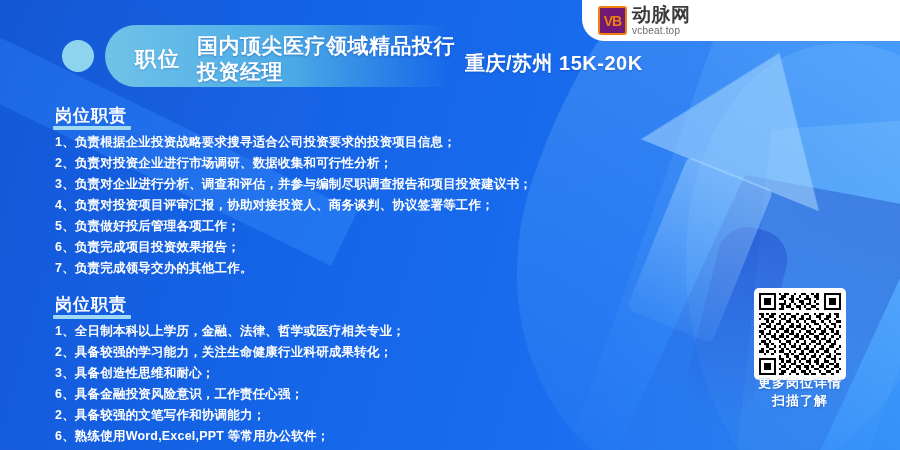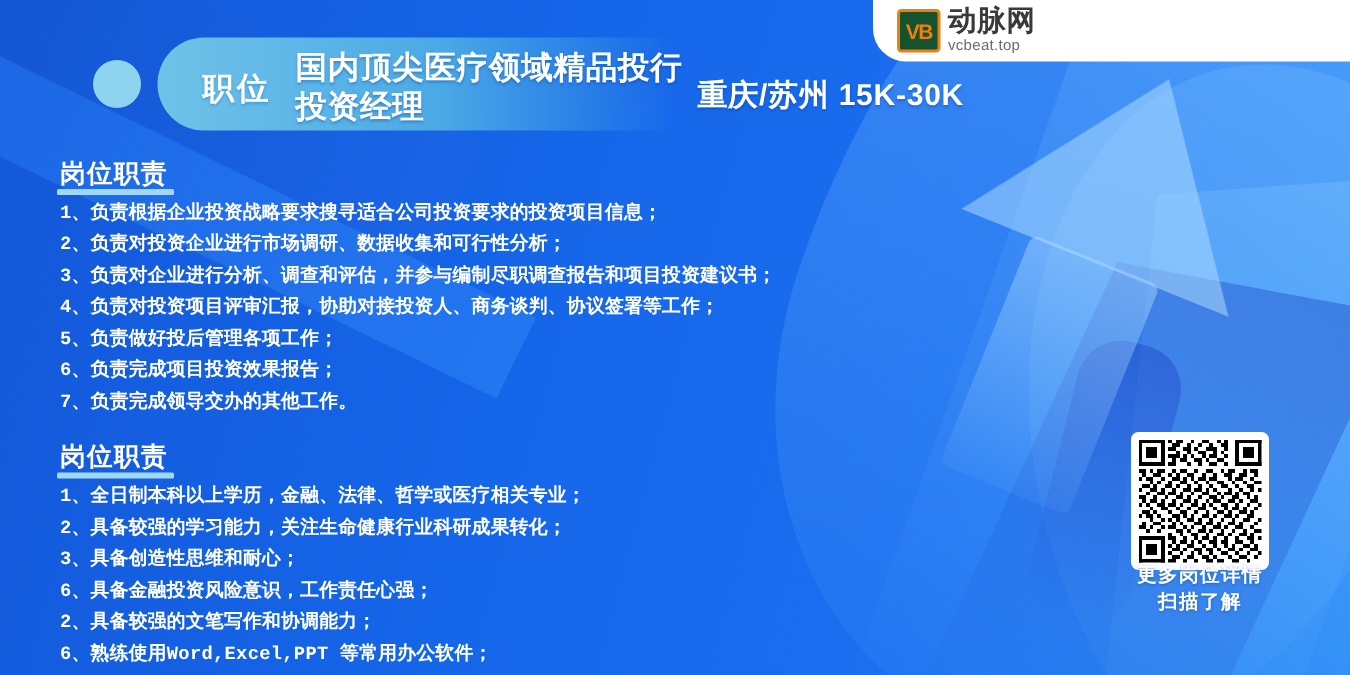--- a/index.html
+++ b/index.html
@@ -86,21 +86,21 @@
   .header{
     position:absolute;right:0;top:0;width:318px;height:41px;
     background:#ffffff;border-bottom-left-radius:22px;
     display:flex;align-items:center;gap:9px;padding-left:16px;box-sizing:border-box;
   }
   .logo{display:flex;align-items:center;gap:5px;}
   .logo-mark{
     width:25px;height:25px;border:2px solid #ef8010;border-radius:3px;
     display:flex;align-items:center;justify-content:center;
     font-weight:bold;font-size:14px;color:#ef8010;letter-spacing:-1px;
-    font-family:"Liberation Sans",sans-serif;background:#14532d;
+    font-family:"Liberation Sans",sans-serif;background:#701a75;
   }
   .logo-text{display:flex;flex-direction:column;line-height:1;}
   .logo-cn{font-size:19px;font-weight:bold;color:#3a3a3a;letter-spacing:.5px;}
   .logo-en{font-size:10px;color:#6b6b6b;margin-top:2px;letter-spacing:.2px;}
   .mail{font-size:11px;color:#3c3c3c;font-weight:bold;white-space:nowrap;}
 
   
   .title-row{
     position:absolute;left:105px;top:25px;height:68px;display:flex;align-items:center;
   }
@@ -117,21 +117,21 @@
   .job-title{
     font-size:21px;font-weight:bold;color:#ffffff;line-height:1.22;letter-spacing:.5px;
     text-shadow:0 1px 2px rgba(0,50,140,.35);white-space:nowrap;
   }
   .salary{
     position:absolute;left:465px;top:50px;font-size:20px;font-weight:bold;color:#fff;
     letter-spacing:.5px;text-shadow:0 1px 2px rgba(0,50,140,.35);white-space:nowrap;
   }
 
   
-  .content{position:absolute;left:40px;top:104px;width:600px;font-family:Liberation Mono, monospace;}
+  .content{position:absolute;left:55px;top:104px;width:600px;}
   .sec-head{position:relative;display:inline-block;margin-bottom:9px;}
   .sec-head .txt{
     position:relative;z-index:2;font-size:17px;font-weight:bold;color:#ffffff;letter-spacing:1px;
   }
   .sec-head .ul{
     position:absolute;left:-2px;bottom:-3px;width:calc(100% + 6px);height:4px;
     background:#9fd9f5;z-index:1;border-radius:1px;
   }
   ul.items{list-style:none;margin:0;padding:0;}
   ul.items li{
@@ -187,21 +187,21 @@
   <div class="title-row">
     <div class="title-pill"></div>
     <div class="title-inner">
       <span class="pos-label">职位</span>
       <span class="job-title">
         <span>国内顶尖医疗领域精品投行</span><br>
         <span>投资经理</span>
       </span>
     </div>
   </div>
-  <div class="salary">重庆/苏州 15K-30K</div>
+  <div class="salary">重庆/苏州 15K-20K</div>
 
   <div class="content">
 
     <div>
       <div class="sec-head">
         <span class="ul"></span>
         <span class="txt">岗位职责</span>
       </div>
       <ul class="items">
         <li>1、负责根据企业投资战略要求搜寻适合公司投资要求的投资项目信息；</li>

